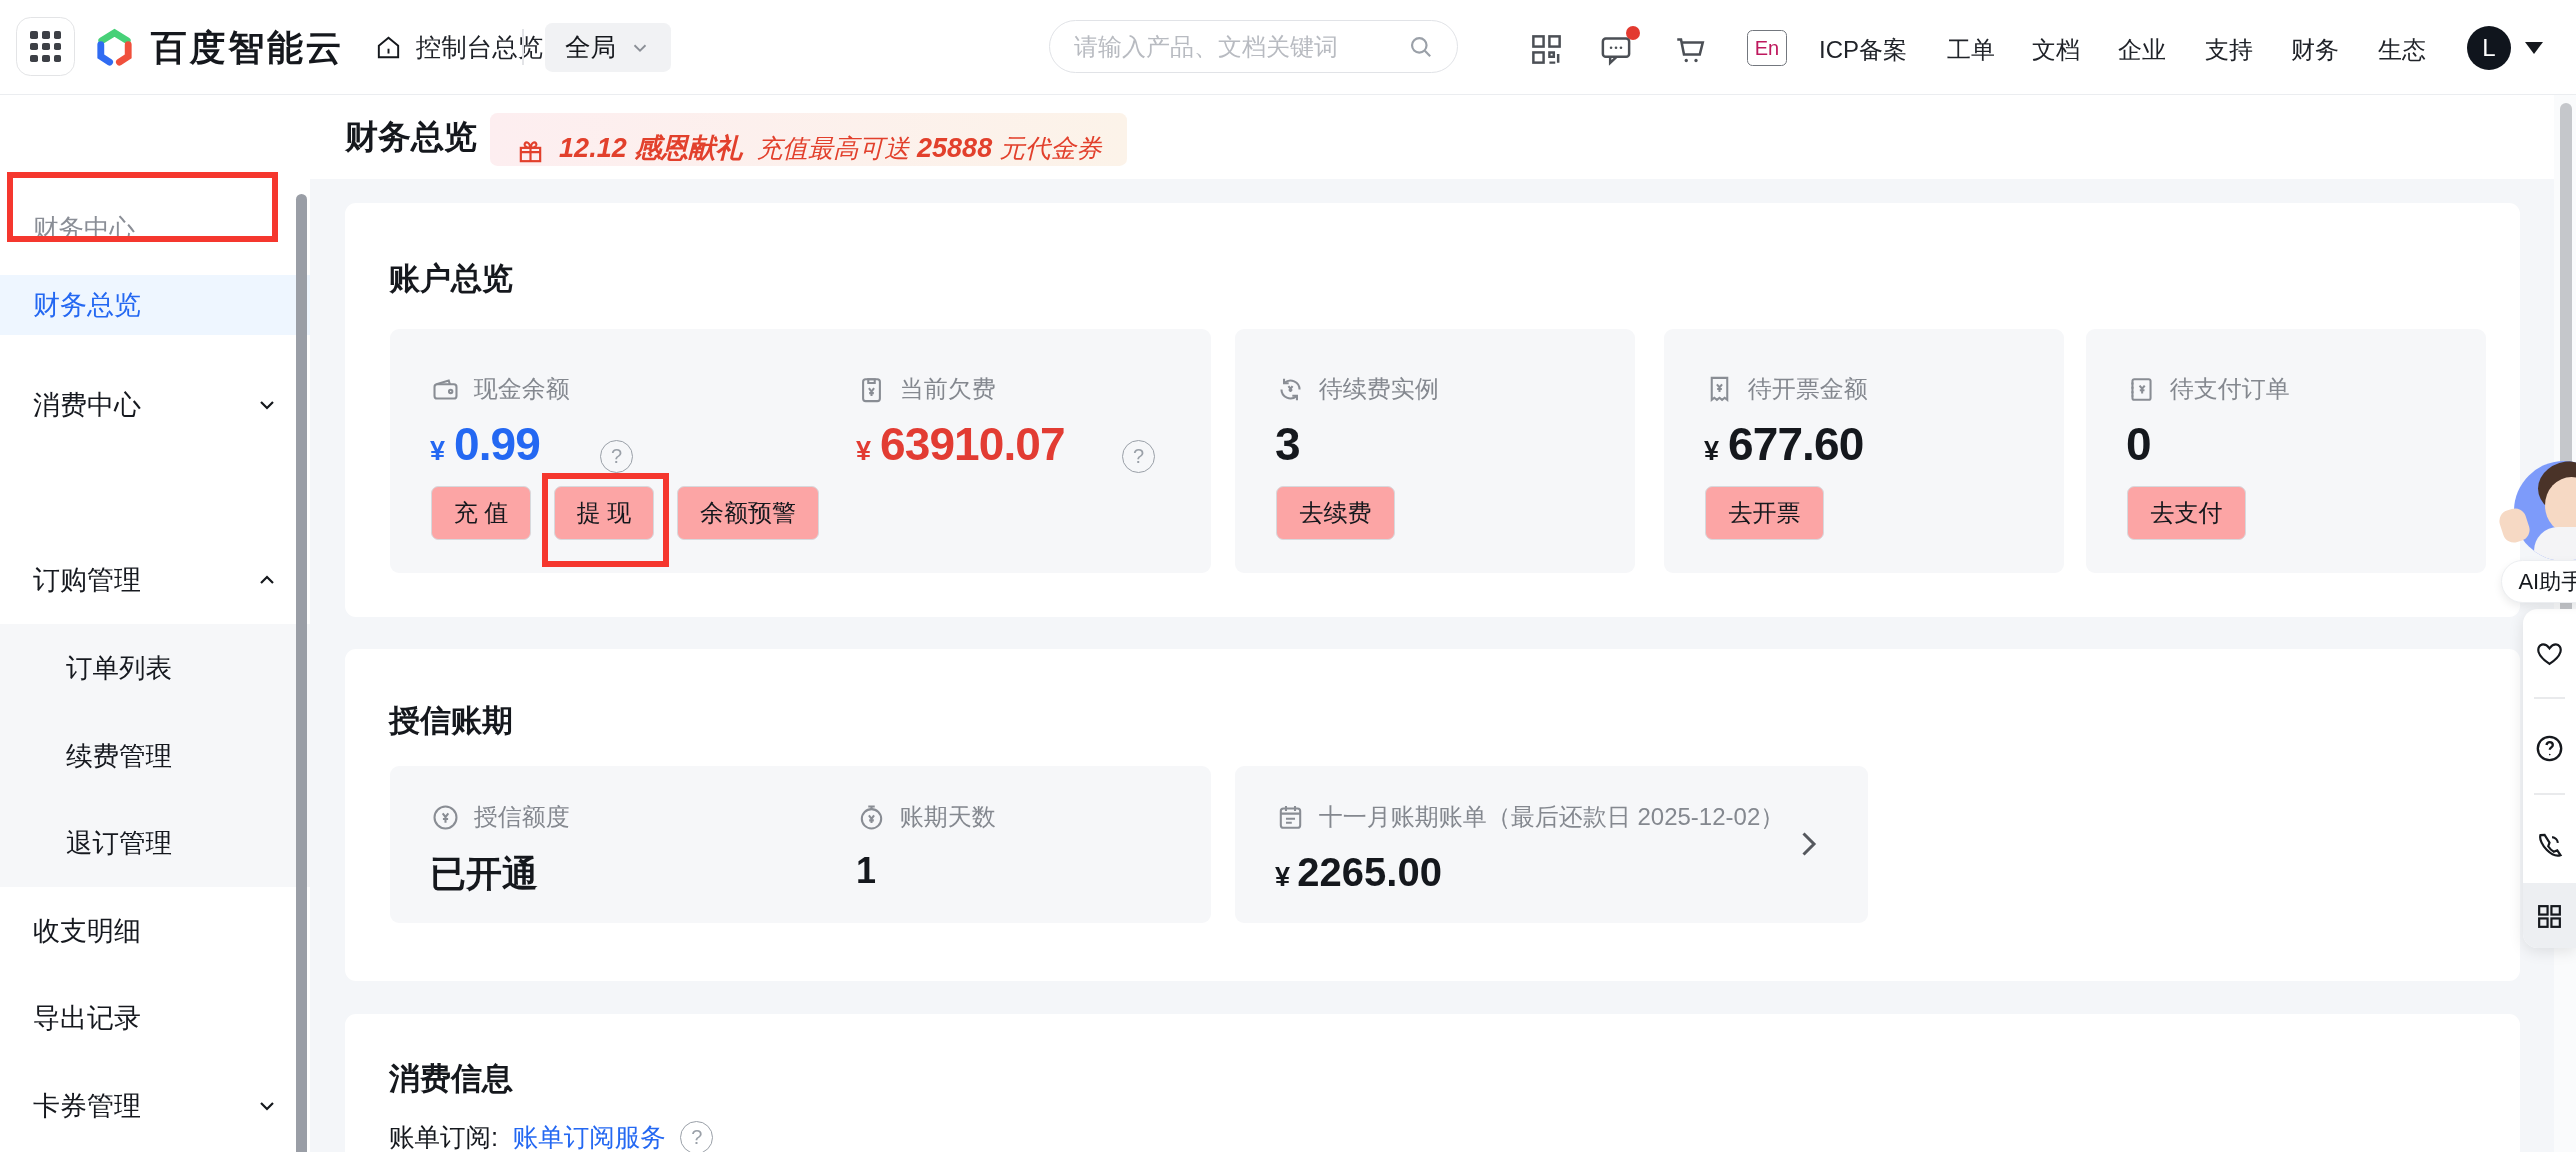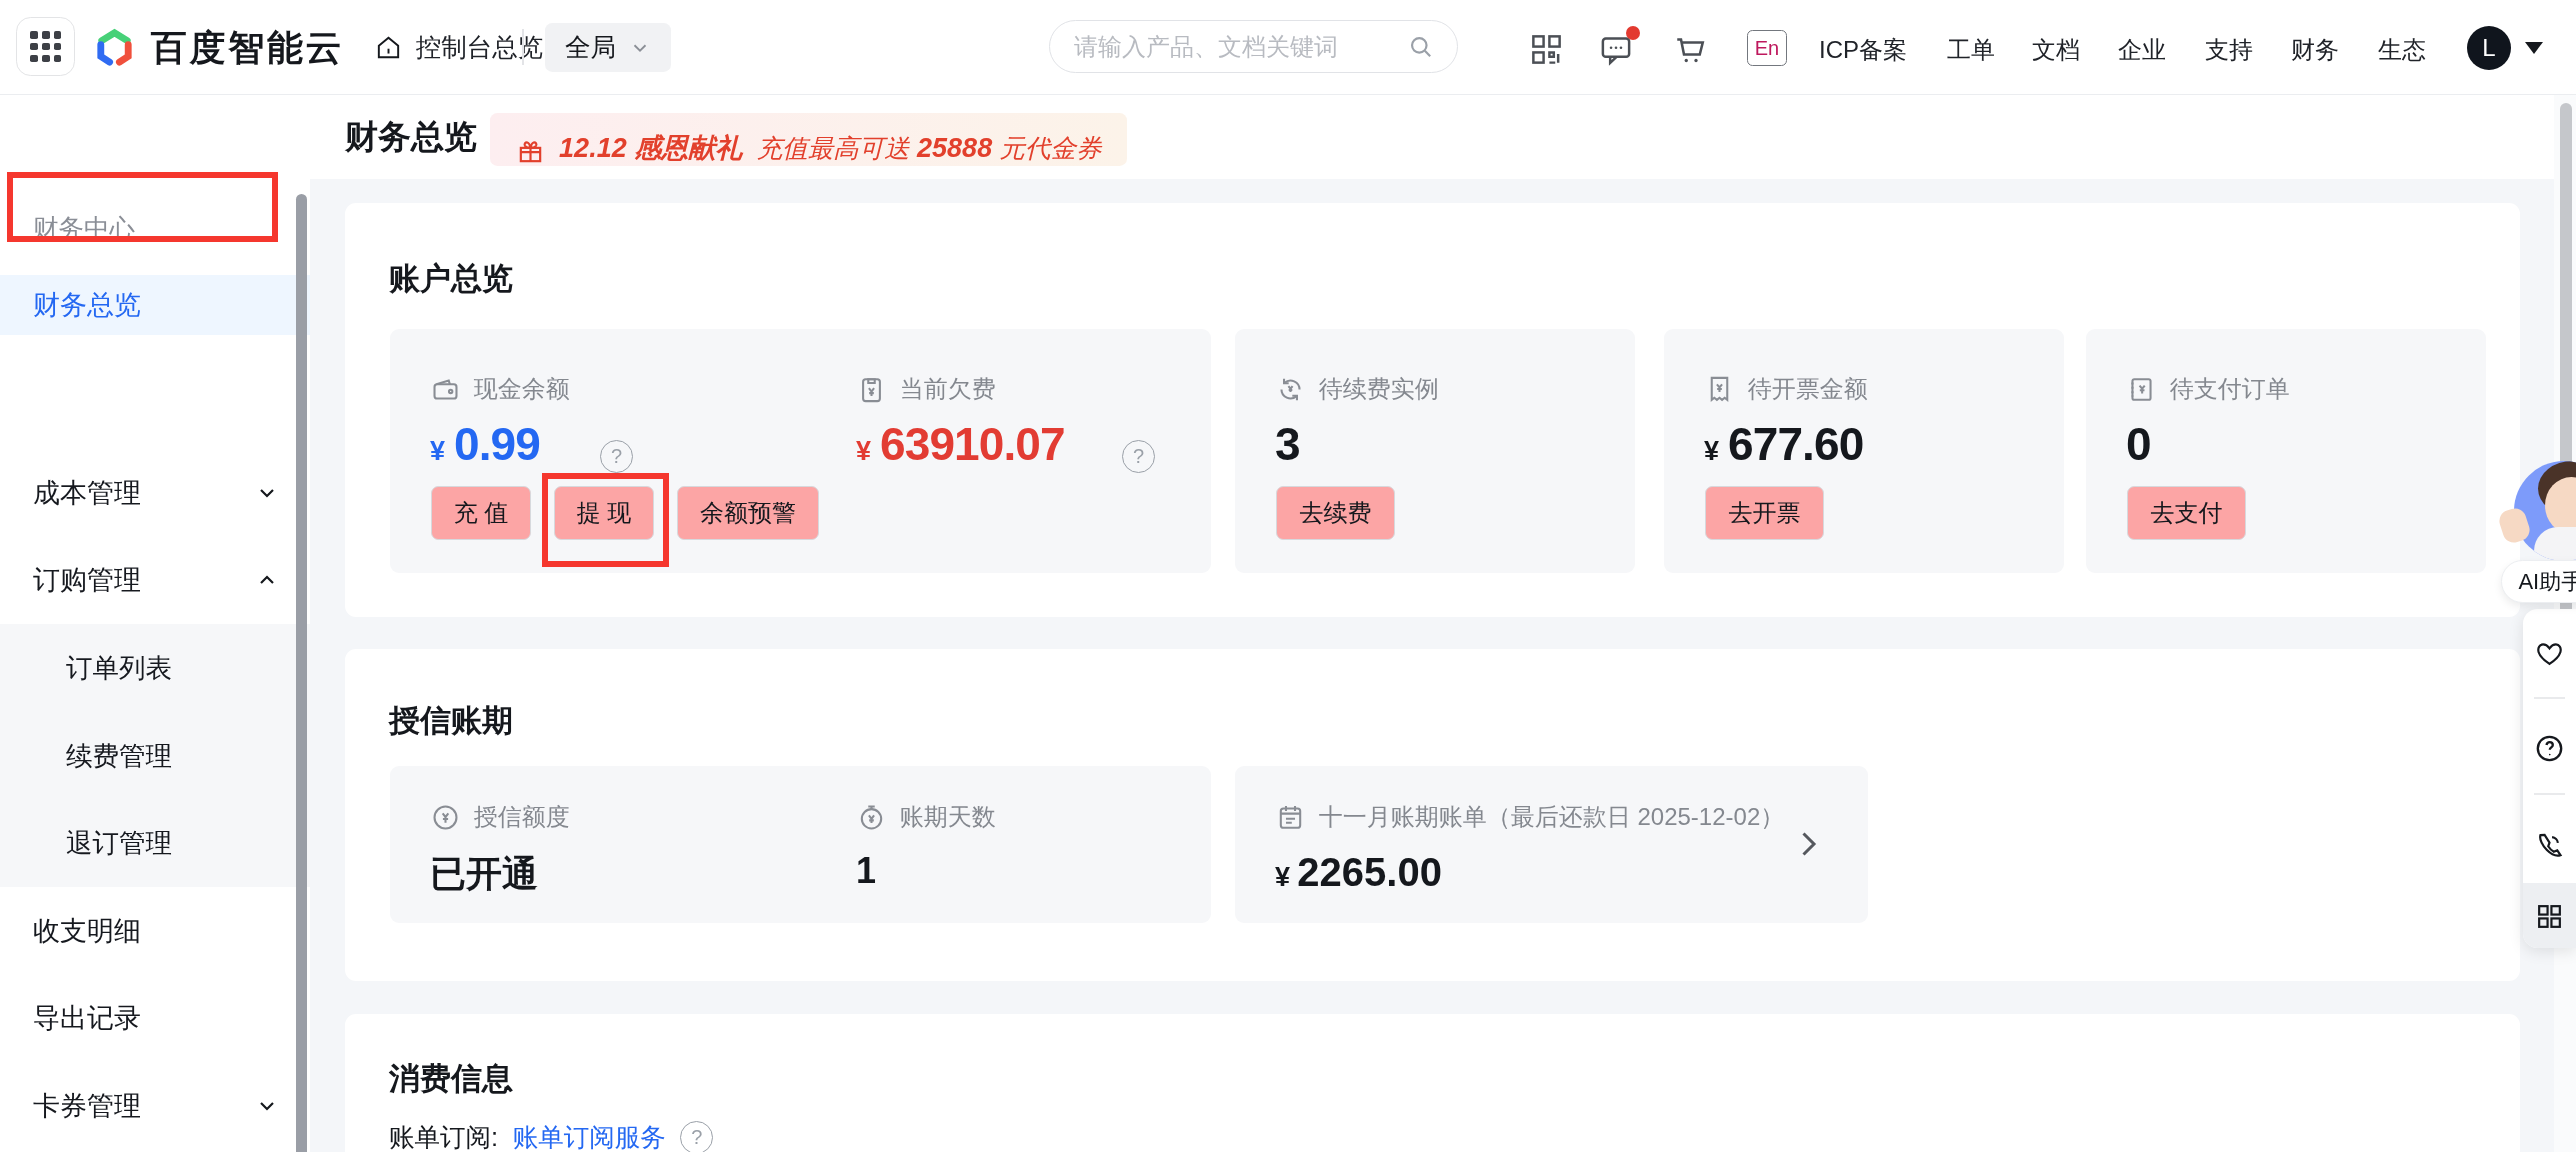--- a/index.html
+++ b/index.html
@@ -183,22 +183,22 @@
   <div class="sidebar">
     <div class="side-title">财务中心</div>
     <div class="side-div"></div>
 
     <div class="active-item">
       <span>财务总览</span>
     </div>
 
     <div class="subblock"></div>
 
-    <div class="srow" style="top:355px;">
-      <span>成本管理</span>
+    <div class="srow" style="top:267px;">
+      <span>消费中心</span>
       <svg width="24" height="24" viewBox="0 0 24 24" fill="none" stroke="#15181d" stroke-width="2.2">
           <path d="M6 9l6 6 6-6"></path>
         </svg>
     </div>
     <div class="srow sub" style="top:530px;">
       <span>订单列表</span>
     </div>
     <div class="srow" style="top:442px;">
       <span>订购管理</span>
       <svg width="24" height="24" viewBox="0 0 24 24" fill="none" stroke="#15181d" stroke-width="2.2">

